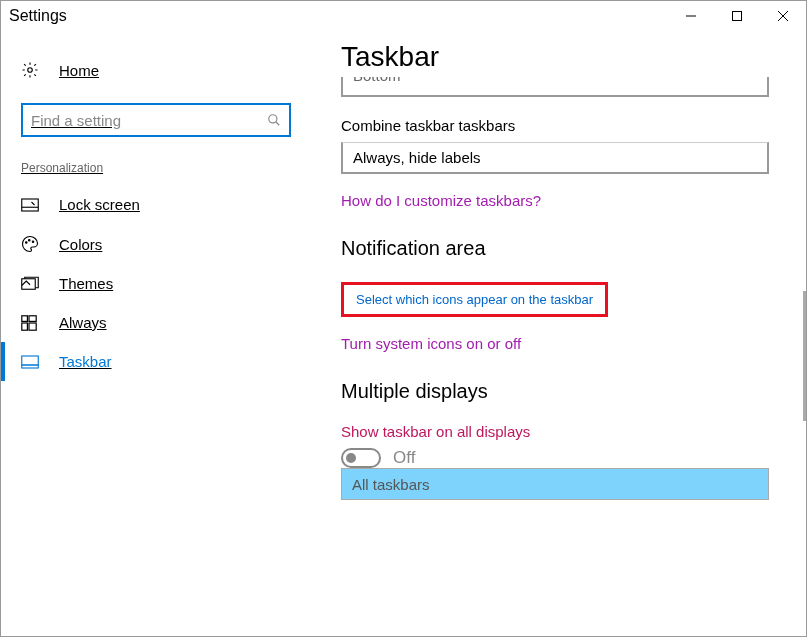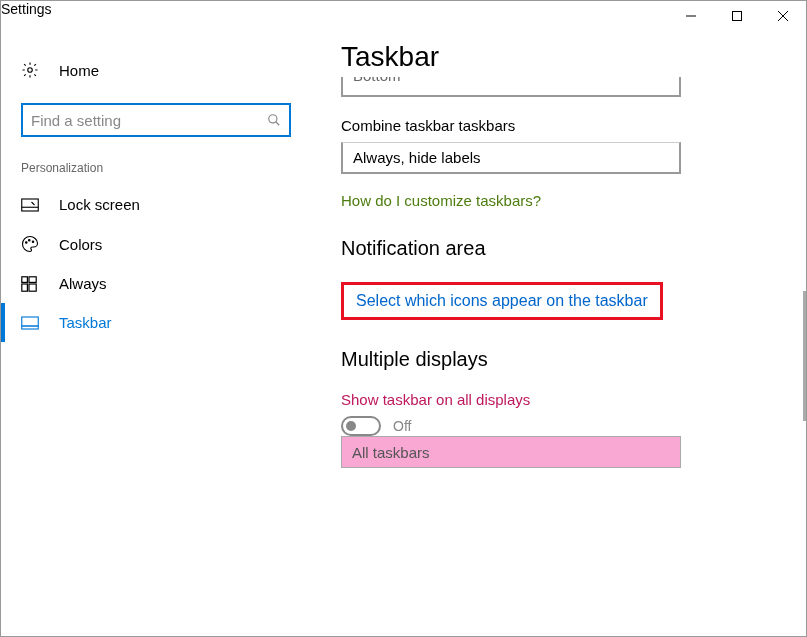--- a/index.html
+++ b/index.html
@@ -1,51 +1,51 @@
 <!DOCTYPE html>
 <html><head>
   <meta charset="utf-8">
   <style>
     * { margin: 0; padding: 0; box-sizing: border-box; font-family: "Segoe UI", Tahoma, sans-serif; }
     body { width: 807px; height: 637px; background: #fff; border: 1px solid #999; overflow: hidden; }
-    .titlebar { height: 30px; display: flex; align-items: flex-start; font-size: 14px; color: #000; }
+    .titlebar { height: 30px; display: flex; align-items: center; padding-left: 8px; font-size: 16px; color: #000; }
     .titlebar .spacer { flex: 1; }
     .titlebar .wc { width: 46px; height: 30px; display: flex; align-items: center; justify-content: center; cursor: default; }
     .content { display: flex; height: calc(100% - 30px); }
-    .sidebar { width: 310px; padding: 20px 0 0 0; }
+    .sidebar { width: 310px; padding: 20px 0 0 0; text-decoration: underline; }
     .home-row { display: flex; align-items: center; padding: 10px 20px; cursor: default; }
     .home-row .icon { width: 20px; margin-right: 18px; display: flex; }
     .home-row .label { font-size: 15px; }
     .search-box { margin: 14px 20px 24px 20px; border: 2px solid #0078d7; height: 34px; display: flex; align-items: center; padding: 0 8px; }
     .search-box input { border: none; outline: none; flex: 1; font-size: 15px; color: #3b82f6; background: transparent; }
     .search-box input::placeholder { color: #888; }
     .search-box .search-icon { color: #777; }
     .category { font-size: 12px; color: #666; padding: 0 20px 10px 20px; }
     .nav-item { display: flex; align-items: center; padding: 11px 20px; cursor: default; position: relative; }
     .nav-item .icon { width: 20px; margin-right: 18px; display: flex; color: #333; }
     .nav-item .label { font-size: 15px; color: #000; }
     .nav-item.active { color: #0078d7; }
     .nav-item.active .label, .nav-item.active .icon { color: #0078d7; }
     .nav-item.active::before { content: ""; position: absolute; left: 0; top: 0; bottom: 0; width: 4px; background: #0078d7; }
     .main { flex: 1; padding: 10px 20px 0 30px; overflow-y: auto; position: relative; }
     .page-title { font-size: 28px; font-weight: 400; margin-bottom: 4px; }
     .field-label { font-size: 15px; color: #000; margin-top: 20px; margin-bottom: 8px; }
     .field-label.disabled { color: #be185d; }
-    .dropdown { border: 2px solid #999; border-top: 1px solid #ccc; height: 32px; display: flex; align-items: center; padding: 12px 10px; font-size: 15px; color: #000; width: 340px; position: relative; }
+    .dropdown { border: 2px solid #999; border-top: 1px solid #ccc; height: 32px; display: flex; align-items: center; padding: 12px 10px; font-size: 15px; color: #000; width: 428px; position: relative; }
     .dropdown.cut { border-top: none; height: 20px; align-items: flex-start; padding-top: 0; color: #666; overflow: hidden; }
     .dropdown.cut .dd-text { margin-top: -10px; }
-    .dropdown.disabled { background: #f9a8d4; border: 1px solid #aaa; color: #555; }
-    .link { color: #4d7c0f; font-size: 15px; cursor: pointer; margin-top: 20px; }
+    .dropdown.disabled { background: #7dd3fc; border: 1px solid #aaa; color: #555; }
+    .link { color: #a21caf; font-size: 15px; cursor: pointer; margin-top: 20px; }
     .link.norm { margin-top: 18px; }
     .section-title { font-size: 20px; font-weight: 400; margin-top: 28px; margin-bottom: 10px; }
-    .highlighted { border: 3px solid #e81123; display: inline-block; padding: 7px 12px; color: #0066cc; font-size: 16px; cursor: pointer; margin-top: 12px; text-align: right; }
+    .highlighted { border: 3px solid #e81123; display: inline-block; padding: 7px 12px; color: #0066cc; font-size: 13px; cursor: pointer; margin-top: 12px; text-align: right; }
     .toggle-row { display: flex; align-items: center; margin-top: 8px; }
     .toggle { width: 40px; height: 20px; border: 2px solid #888; border-radius: 10px; position: relative; margin-right: 12px; }
     .toggle .knob { width: 10px; height: 10px; background: #888; border-radius: 50%; position: absolute; left: 3px; top: 3px; }
-    .toggle-label { font-size: 14px; color: #888; }
+    .toggle-label { font-size: 17px; color: #888; }
     .scrollbar-indicator { position: absolute; right: 0; top: 260px; width: 3px; height: 130px; background: #aaa; }
     svg { display: block; }
   </style>
 </head>
 <body>
 
 <div class="titlebar">
   <span>Settings</span>
   <div class="spacer"></div>
   <div class="wc">
@@ -106,20 +106,30 @@
         <svg width="18" height="18" viewBox="0 0 24 24" fill="none" stroke="#000" stroke-width="1.5">
             <path d="M12 2a10 10 0 1 0 0 20c1 0 2-1 2-2s-1-1-1-2 1-2 2-2h2a5 5 0 0 0 5-5c0-5-5-9-10-9z"></path>
             <circle cx="7" cy="10" r="1" fill="#000"></circle>
             <circle cx="11" cy="7" r="1" fill="#000"></circle>
             <circle cx="16" cy="9" r="1" fill="#000"></circle>
           </svg>
       </span>
       <span class="label">Colors</span>
     </div>
 
+    <div class="nav-item">
+      <span class="icon">
+        <svg width="18" height="16" viewBox="0 0 24 20" fill="none" stroke="#000" stroke-width="1.5">
+            <rect x="1" y="3" width="18" height="14"></rect>
+            <path d="M5 3 V1 H23 V15 H19"></path>
+            <path d="M1 12 L7 6 L12 11"></path>
+          </svg>
+      </span>
+      <span class="label">Themes</span>
+    </div>
 
     <div class="nav-item">
       <span class="icon">
         <svg width="16" height="16" viewBox="0 0 20 20" fill="none" stroke="#000" stroke-width="1.5">
             <rect x="1" y="1" width="7" height="7"></rect>
             <rect x="10" y="1" width="9" height="7"></rect>
             <rect x="1" y="10" width="7" height="9"></rect>
             <rect x="10" y="10" width="9" height="9"></rect>
           </svg>
       </span>
@@ -148,20 +158,21 @@
     <div class="dropdown">
       <span>Always, hide labels</span>
     </div>
 
     <div class="link norm">How do I customize taskbars?</div>
 
     <div class="section-title">Notification area</div>
 
     <div class="highlighted">Select which icons appear on the taskbar</div>
 
+    <div class="link norm">Turn system icons on or off</div>
 
     <div class="section-title">Multiple displays</div>
 
     <div class="field-label disabled">Show taskbar on all displays</div>
     <div class="toggle-row">
       <div class="toggle">
         <div class="knob"></div>
       </div>
       <span class="toggle-label">Off</span>
     </div>

